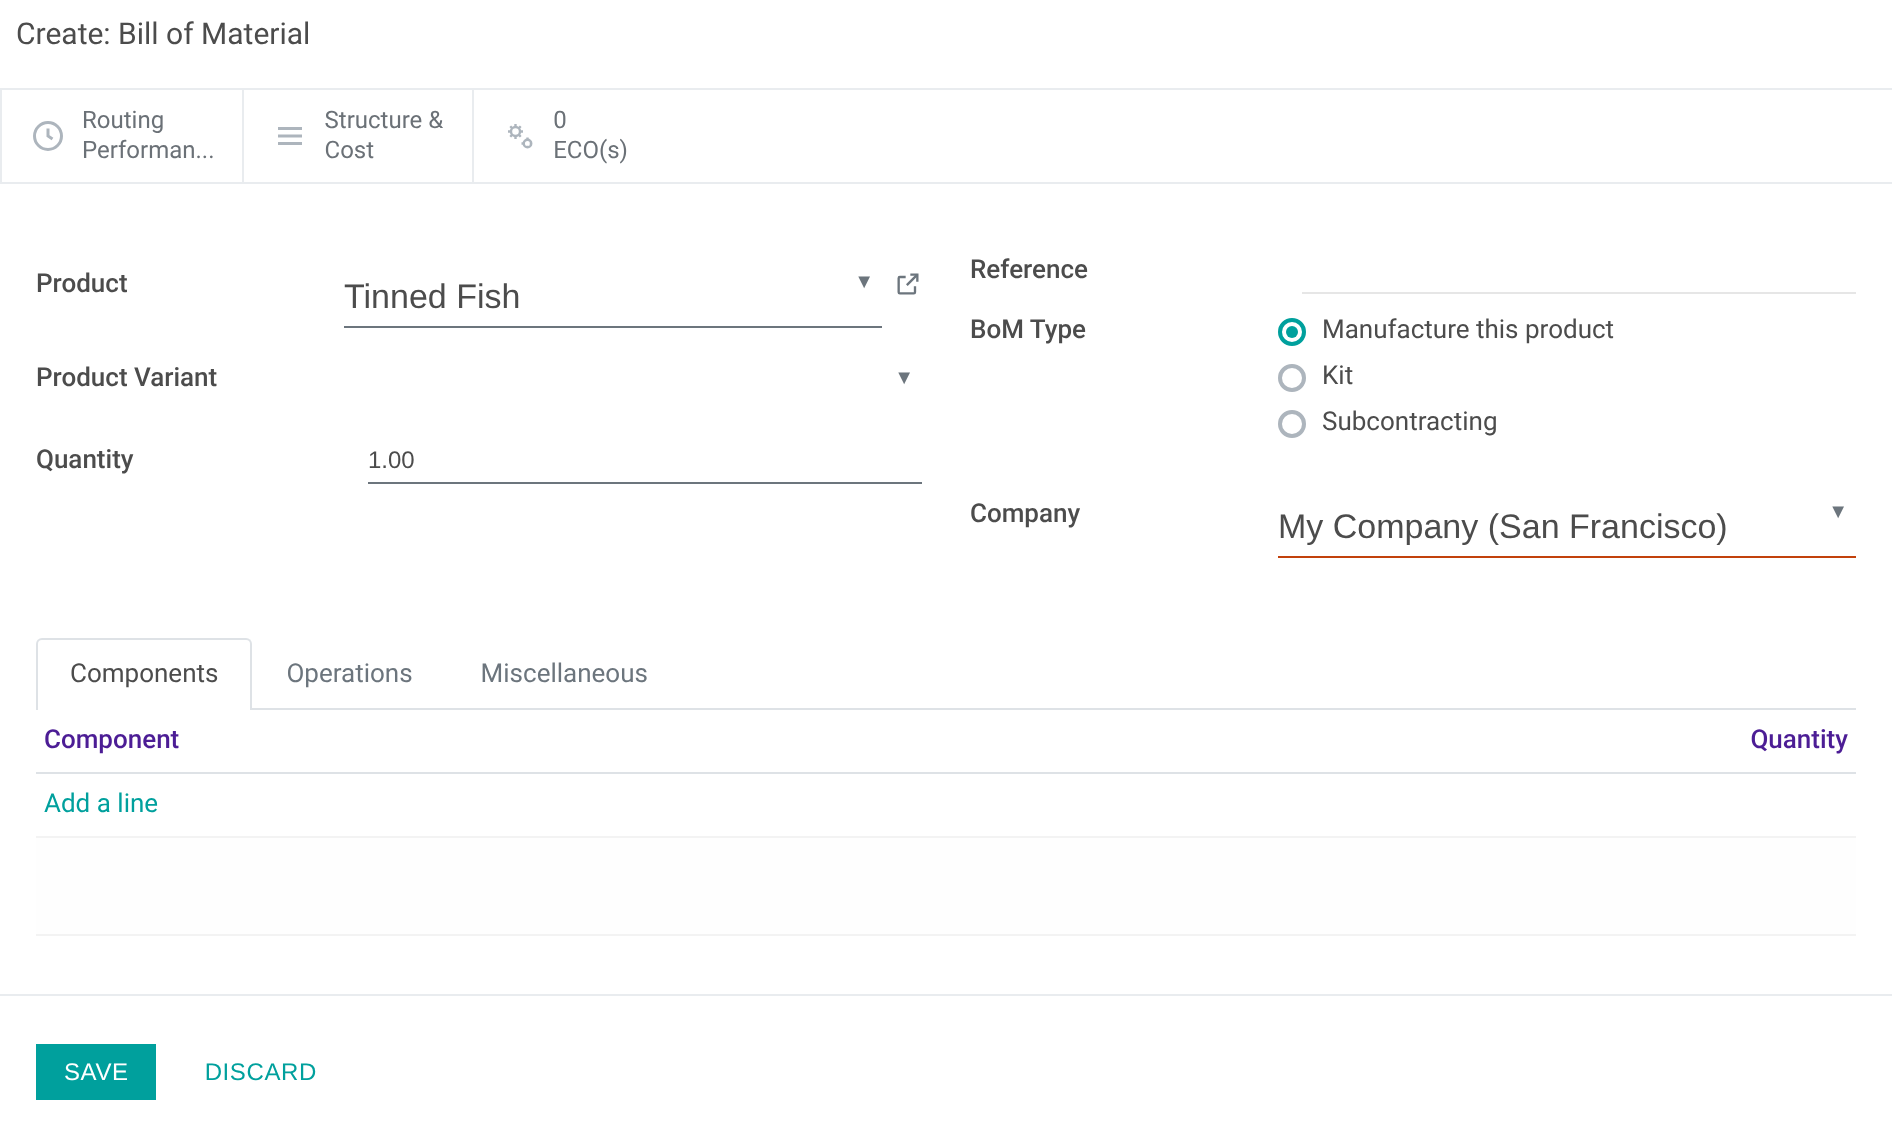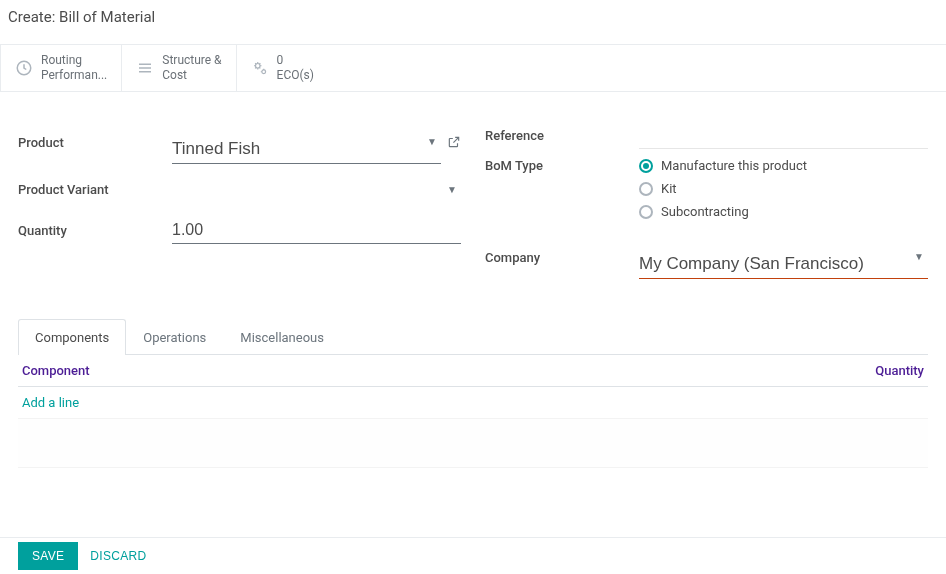--- a/index.html
+++ b/index.html
@@ -75,24 +75,25 @@
     flex: 1;
     display: flex;
     align-items: center;
     gap: 6px;
   }
   .input-underline {
     flex: 1;
     border: none;
     border-bottom: 1px solid #6c757d;
     padding: 4px 0;
-    font-size: 16px;
+    font-size: 12px;
     color: #4c4c4c;
     background: transparent;
     outline: none;
+    margin-left: 12px;
   }
   .no-underline { border-bottom: none; }
   .input-select-wrap {
     flex: 1;
     display: flex;
     align-items: center;
     border-bottom: 1px solid #6c757d;
   }
   .input-select-wrap.borderless { border-bottom: none; }
   .input-select-wrap input {
@@ -186,23 +187,23 @@
     cursor: pointer;
   }
   .table-spacer {
     height: 50px;
     border-top: 1px solid #f3f3f3;
     border-bottom: 1px solid #f3f3f3;
     background: #fbfbfb33;
   }
   .footer {
     border-top: 1px solid #e9ecef;
-    padding: 4px 18px;
-    display: flex;
-    gap: 12px;
+    padding: 24px 18px;
+    display: flex;
+    gap: 24px;
     align-items: center;
   }
   .btn-primary {
     background: #00a09d;
     color: #fff;
     border: none;
     padding: 7px 14px;
     font-size: 12px;
     font-weight: 500;
     cursor: pointer;

